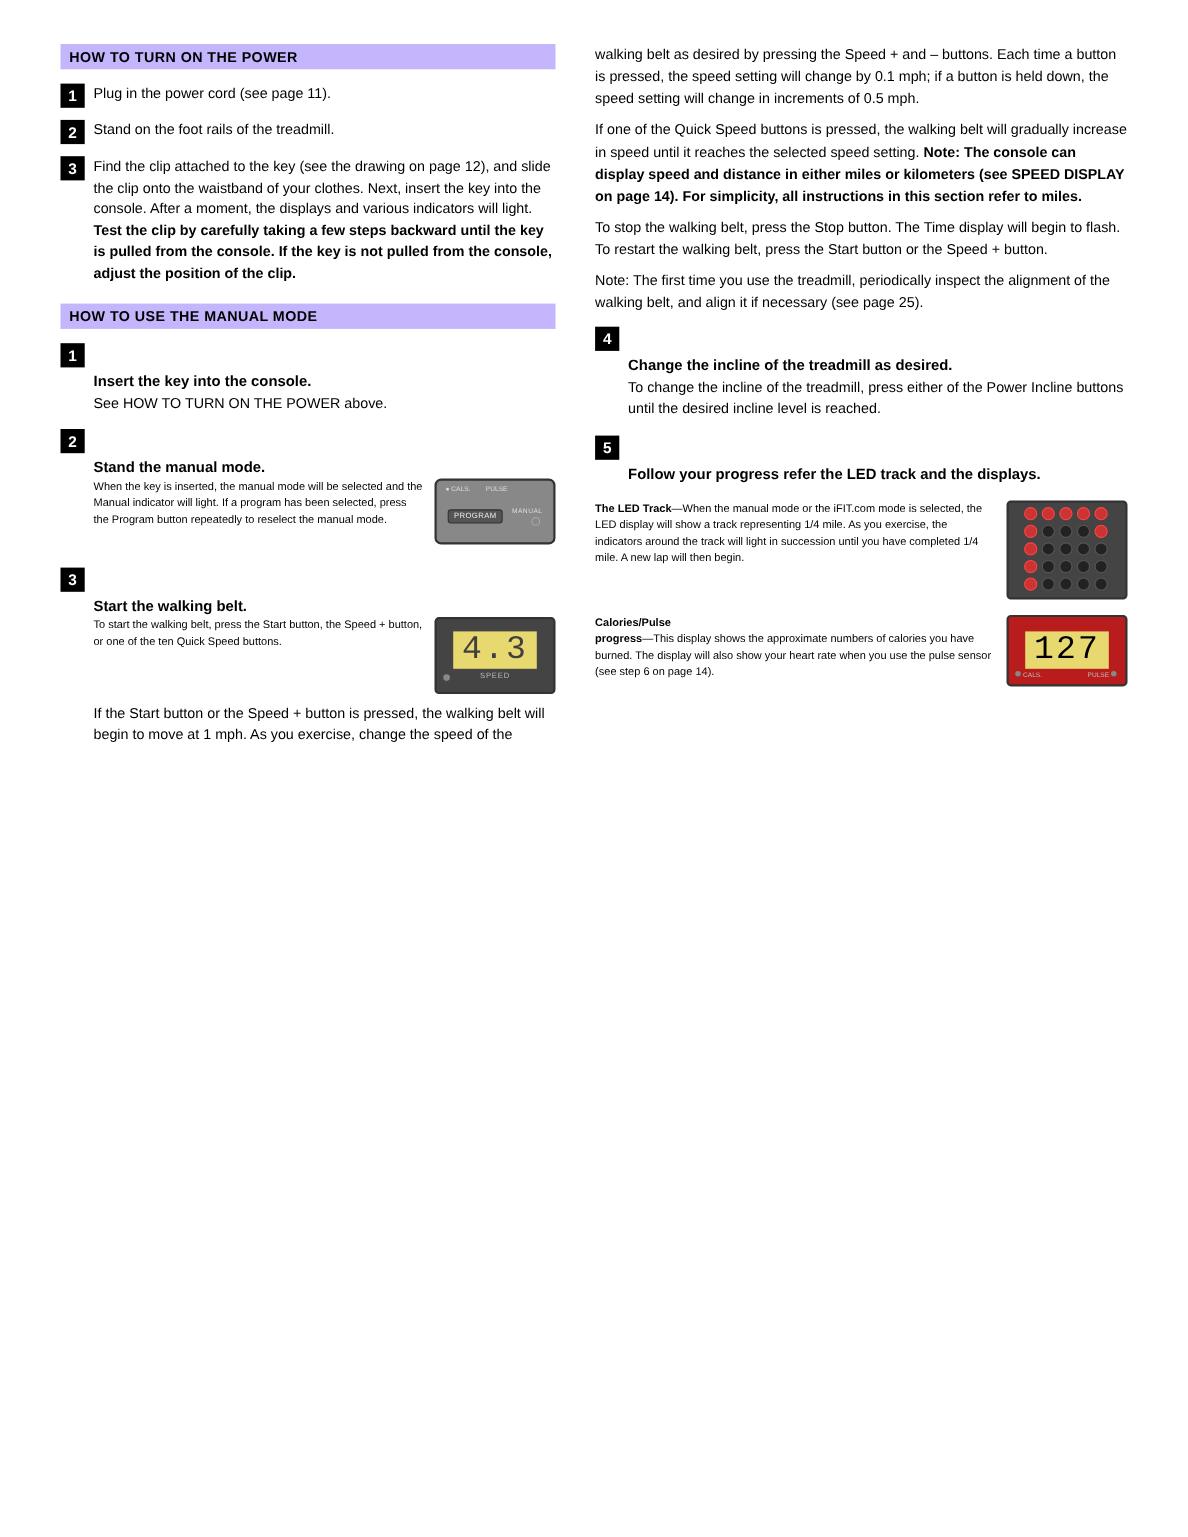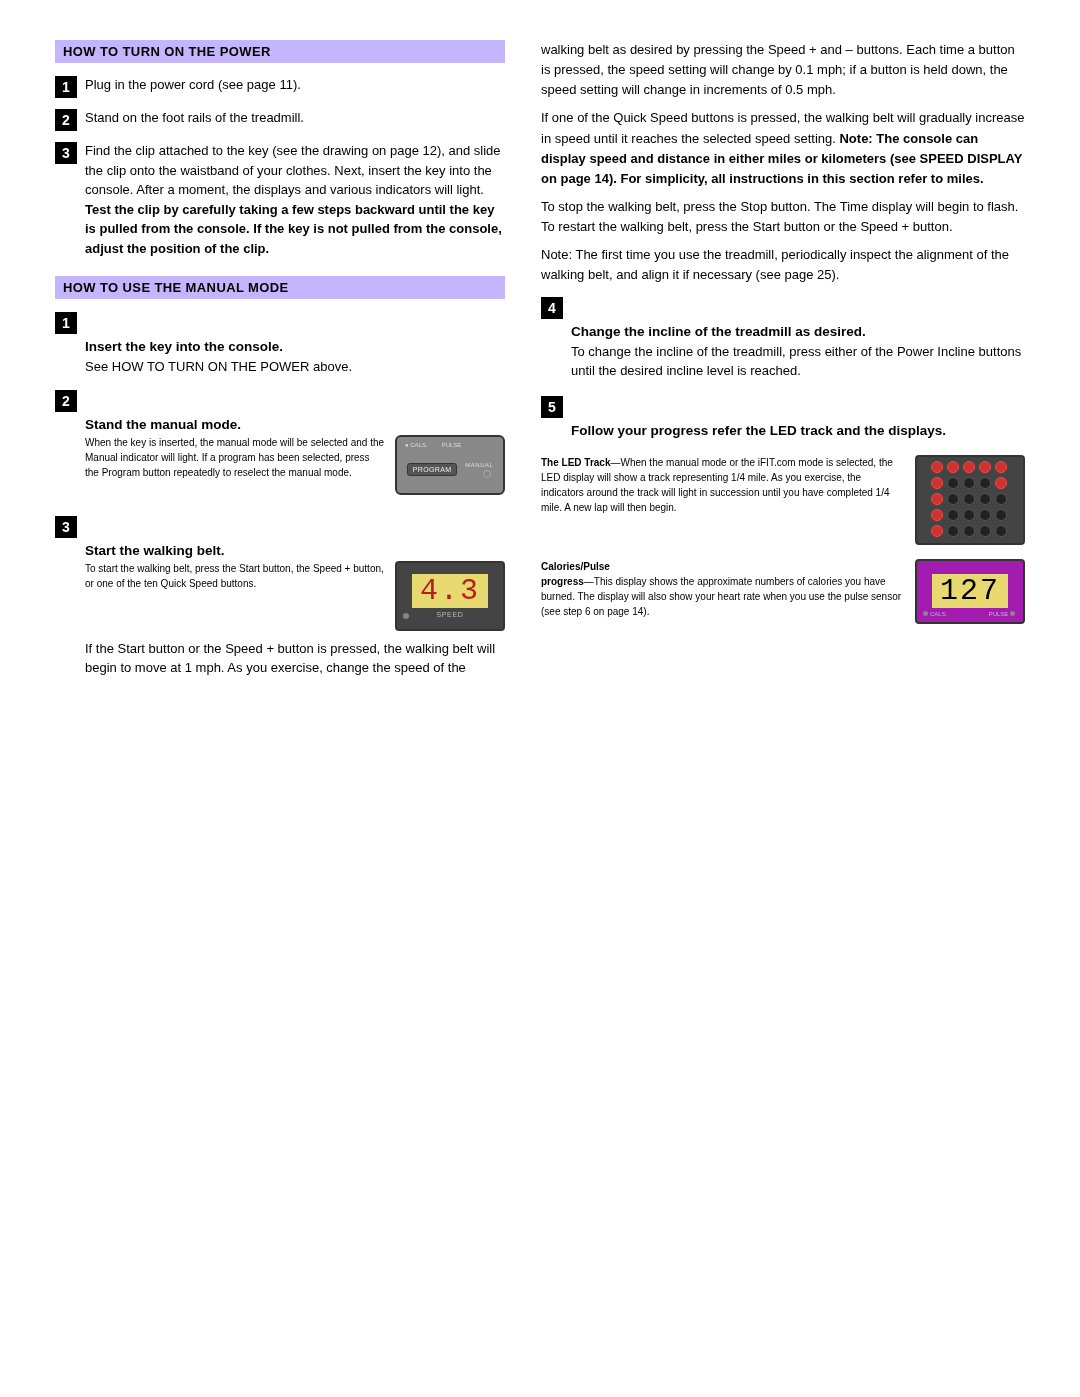--- a/index.html
+++ b/index.html
@@ -129,21 +129,21 @@
       display: flex;
       flex-direction: column;
       align-items: center;
       justify-content: center;
       flex-shrink: 0;
       position: relative;
     }
     .speed-number {
       font-size: 30px;
       font-family: 'Courier New', monospace;
-      color: #b91c1c;
+      color: #404040;
       background: #e8d870;
       padding: 2px 8px;
       letter-spacing: 2px;
       line-height: 1;
     }
     .speed-label {
       color: #bbb;
       font-size: 7px;
       margin-top: 3px;
       letter-spacing: 0.1em;
@@ -182,21 +182,21 @@
       border-radius: 50%;
       border: 1px solid #888;
     }
     .led-on { background: #cc3333; border-color: #ff4444; }
     .led-off { background: #222; border-color: #555; }
     
     .cals-display {
       width: 110px;
       height: 65px;
       border: 2px solid #333;
-      background: #a21caf;
+      background: #b91c1c;
       border-radius: 4px;
       display: flex;
       flex-direction: column;
       align-items: center;
       justify-content: center;
       flex-shrink: 0;
       position: relative;
     }
     .cals-number {
       font-size: 30px;

